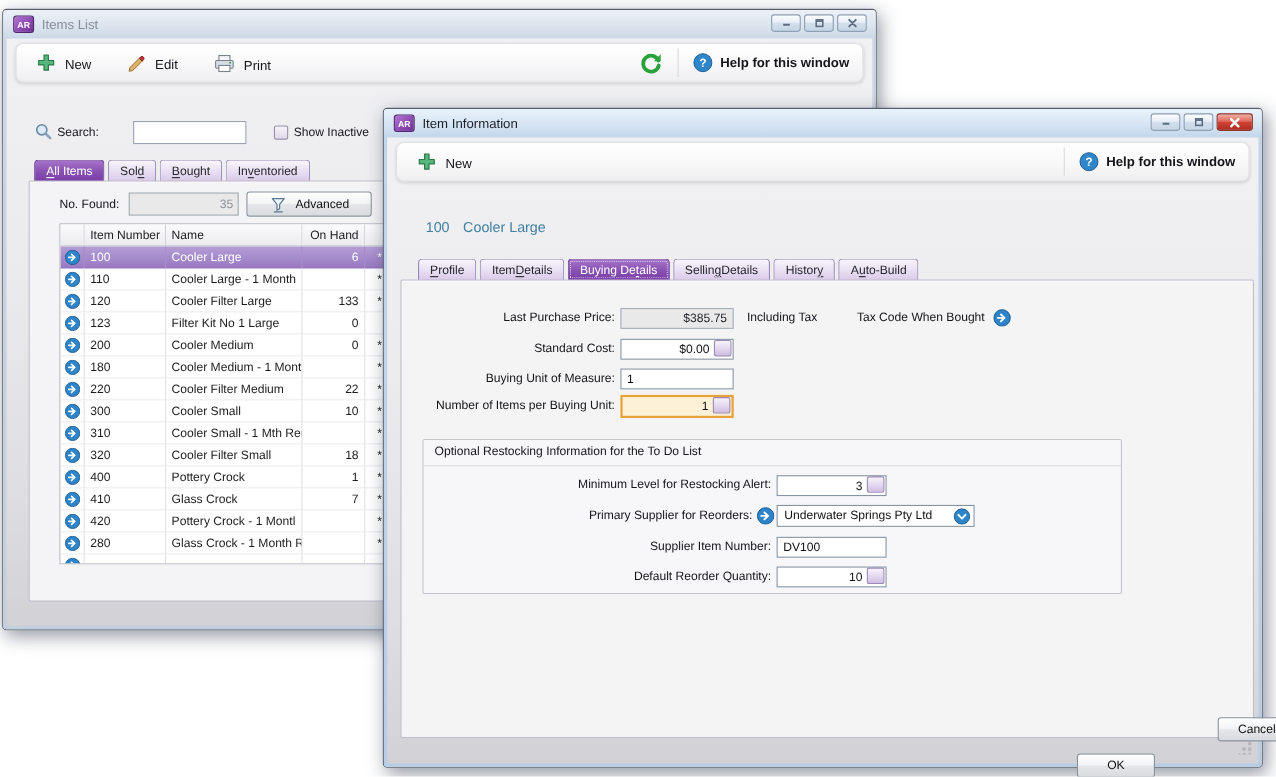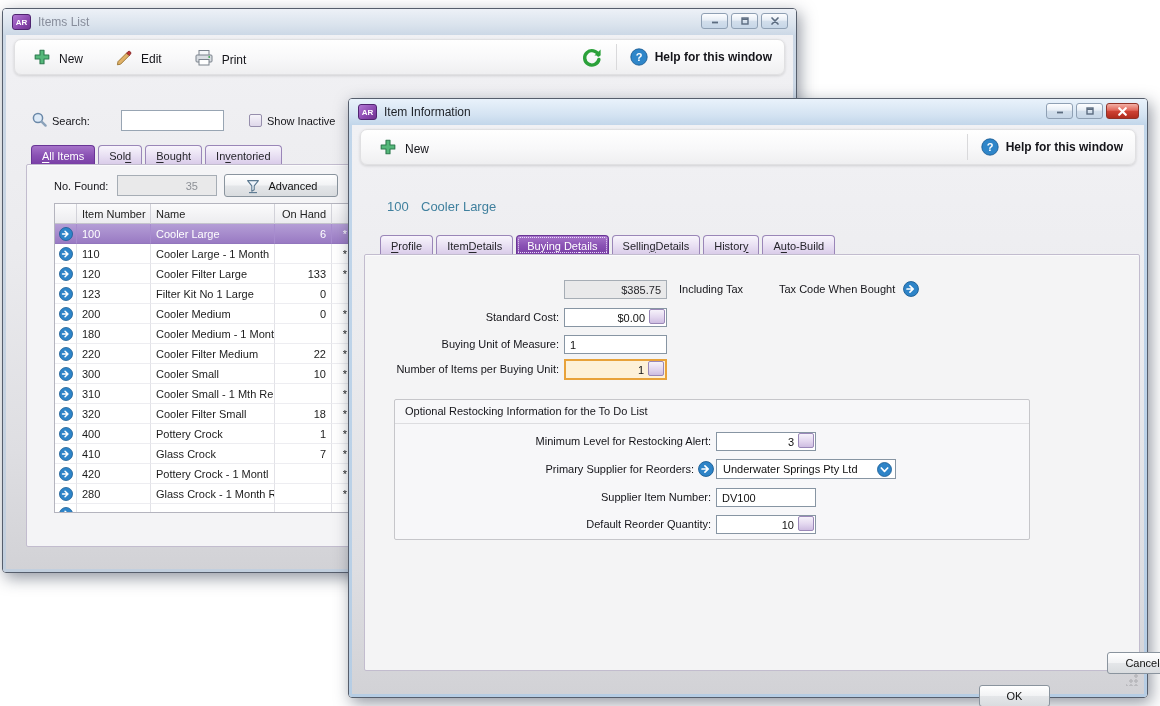--- a/index.html
+++ b/index.html
@@ -51,21 +51,21 @@
   .content-panel{position:absolute;background:#f4f4f6;border:1px solid #c2bcce;border-radius:2px;
                  box-shadow:inset 0 1px 0 #fbfbfc;}
 
   
   .field-label{position:absolute;font-size:11px;color:#15151a;line-height:19px;}
   .search-input{position:absolute;left:115px;top:75px;width:103px;height:21px;border:1px solid #98a5b3;
                 font-size:11px;padding:0 4px;box-sizing:border-box;background:#fff;font-family:inherit;}
   .checkbox{position:absolute;width:13px;height:13px;border:1px solid #968eac;border-radius:2px;
             background:linear-gradient(180deg,#f6f4fa,#dfd8ea);box-sizing:border-box;}
   .nf-input{position:absolute;height:21px;border:1px solid #a6adb5;background:#e9e9ea;color:#8d9096;
-            font-size:11px;text-align:right;padding:0 18px;box-sizing:border-box;font-family:inherit;}
+            font-size:11px;text-align:right;padding:0 4px;box-sizing:border-box;font-family:inherit;}
   .btn{border:1px solid #8a949e;border-radius:3px;font-size:11px;color:#111;
        background:linear-gradient(180deg,#ffffff,#f2f3f5 48%,#e4e6e9 52%,#d9dcdf);
        display:flex;align-items:center;justify-content:center;box-sizing:border-box;}
 
   
   .grid{position:absolute;left:48px;top:168px;width:303px;height:308px;background:#fff;
         border:1px solid #b4b4be;overflow:hidden;box-sizing:content-box;}
   .grow{display:flex;height:20px;background:#fff;}
   .gcell{border-right:1px solid #e2e2e7;border-bottom:1px solid #ededf1;display:flex;align-items:center;
          padding:0 5px;font-size:11px;color:#1c1c1c;box-sizing:border-box;overflow:hidden;white-space:nowrap;}
@@ -86,21 +86,21 @@
   .tfield.right{text-align:right;}
   .tfield.disabled{background:#e9e9ea;border-color:#a6adb5;color:#27272c;}
   .tfield.pad-dd{padding-right:21px;}
   .focus-orange{border:2px solid #e8a23a;background:#fdf1d8;height:21px;}
   .combo{position:absolute;height:20px;border:1px solid #8795a3;background:#fff;display:flex;align-items:center;
          font-size:11px;color:#111;padding:0 3px 0 6px;box-sizing:border-box;}
   .combo .txt{flex:1;overflow:hidden;white-space:nowrap;}
   .dd-btn{position:absolute;top:1px;width:16px;height:15px;border:1px solid #9a88b8;border-radius:2px;
           background:linear-gradient(180deg,#f6f2fa,#e3d7ef 55%,#cebde1);display:flex;align-items:center;
           justify-content:center;box-sizing:border-box;}
-  .groupbox{position:absolute;left:42px;top:274px;width:636px;height:141px;border:1px solid #c6c6ca;
+  .groupbox{position:absolute;left:32px;top:274px;width:636px;height:141px;border:1px solid #c6c6ca;
             border-radius:2px;background:#f7f7f9;box-sizing:border-box;}
   .groupbox-title{height:23px;line-height:23px;padding-left:10px;font-size:11px;color:#15151a;
                   border-bottom:1px solid #dddde0;}
   .heading-num{position:absolute;font-size:13px;color:#40809e;}
   .grip{position:absolute;right:6px;bottom:8px;width:12px;height:12px;
         background:
           radial-gradient(circle at 10px 2px,#b9b9bd 1.5px,transparent 2px),
           radial-gradient(circle at 10px 7px,#b9b9bd 1.5px,transparent 2px),
           radial-gradient(circle at 5px 7px,#b9b9bd 1.5px,transparent 2px),
           radial-gradient(circle at 10px 12px,#b9b9bd 1.5px,transparent 2px),
@@ -456,20 +456,21 @@
             <span class="tab"><u>P</u>rofile</span>
             <span class="tab">Item <u>D</u>etails</span>
             <span class="tab selected focused">Buying De<u>t</u>ails</span>
             <span class="tab">Sellin<u>g</u> Details</span>
             <span class="tab">Histor<u>y</u></span>
             <span class="tab">A<u>u</u>to-Build</span>
           </div>
 
         <div class="content-panel" style="left:12px;top:129px;width:774px;height:415px;background:#f4f4f5;"></div>
 
+        <span class="flabel" style="left:20px;top:155px;width:187px;">Last Purchase Price:</span>
         <input class="tfield right disabled" style="left: 212px; top: 155px; width: 103px;" readonly="" value="$385.75">
         <span class="flabel" style="left:327px;top:155px;text-align:left;">Including Tax</span>
         <span class="flabel" style="left:427px;top:155px;text-align:left;">Tax Code When Bought</span>
         <svg width="16" height="16" viewBox="0 0 15 15" style="position:absolute;left:551px;top:156px;">
           <circle cx="7.5" cy="7.5" r="7" fill="#2e84c8" stroke="#16588f" stroke-width="0.8"></circle>
           <path d="M3.8 7.5 H8 M6.5 4.6 L9.6 7.5 L6.5 10.4" stroke="#fff" stroke-width="1.6" fill="none" stroke-linecap="round" stroke-linejoin="round"></path>
         </svg>
 
         <span class="flabel" style="left:20px;top:183px;width:187px;">Standard Cost:</span>
         <input class="tfield right pad-dd" style="left: 212px; top: 183px; width: 103px;" value="$0.00">

